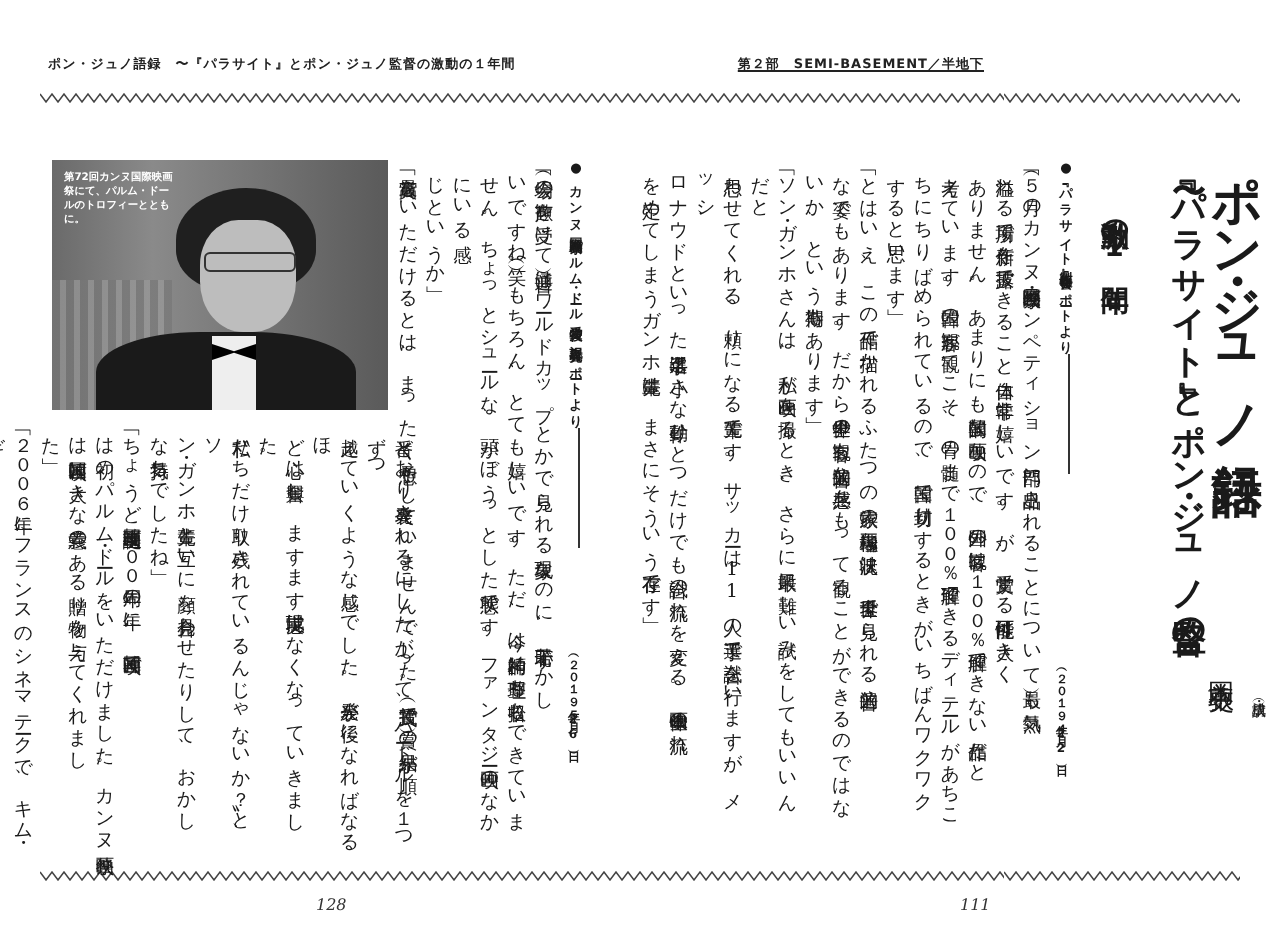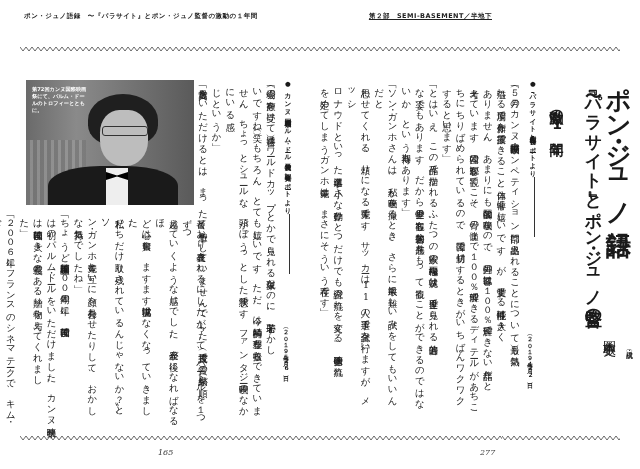--- a/index.html
+++ b/index.html
@@ -1,18 +1,18 @@
 <!DOCTYPE html>
 <html><head>
 <meta charset="utf-8">
 <style>
   html, body { margin:0; padding:0; background:#fff; }
   body { width:640px; height:469px; position:relative; overflow:hidden;
          font-family:"DejaVu Serif", "Liberation Serif", serif; color:#1a1a1a; }
-  .running { position:absolute; top:12px; font-family:"DejaVu Sans","Liberation Sans",sans-serif;
+  .running { position:absolute; top:28px; font-family:"DejaVu Sans","Liberation Sans",sans-serif;
              font-size:6.5px; font-weight:bold; letter-spacing:0.5px; color:#222; }
   .running.left { left:24px; }
   .running.right { right:148px;text-decoration:underline; }
   .wavy { position:absolute; left:20px; width:482px; height:6px; overflow:hidden; }
   .wavy svg { display:block; }
   .wavy.top { top:46px; }
   .wavy.bottom { top:435px; }
   .wavy.top-right { position:absolute; top:46px; left:502px; width:118px; height:6px; overflow:hidden; }
   .wavy.bottom-right { position:absolute; top:435px; left:502px; width:118px; height:6px; overflow:hidden; }
   .folio { position:absolute; top:448px; font-size:8px; font-style:italic; color:#333; }
@@ -141,14 +141,14 @@
   <div class="bg-crowd"></div>
   <div class="suit"></div>
   <div class="shirt"></div>
   <div class="bowtie"></div>
   <div class="hair"></div>
   <div class="face"></div>
   <div class="glasses"></div>
   <div class="caption">第72回カンヌ国際映画祭にて、パルム・ドールのトロフィーとともに。</div>
 </div>
 
-<div class="folio left">165</div>
-<div class="folio right">277</div>
+<div class="folio left">128</div>
+<div class="folio right">111</div>
 
 </body></html>

